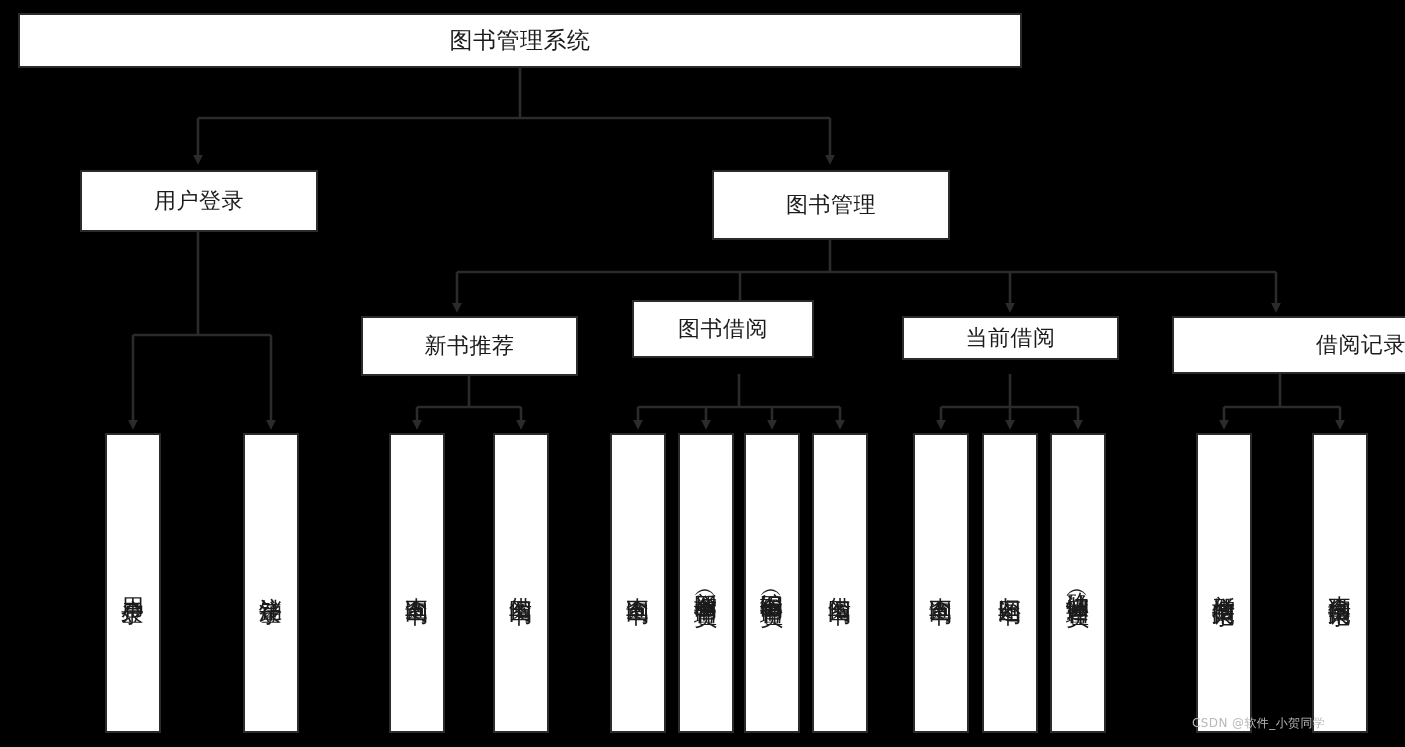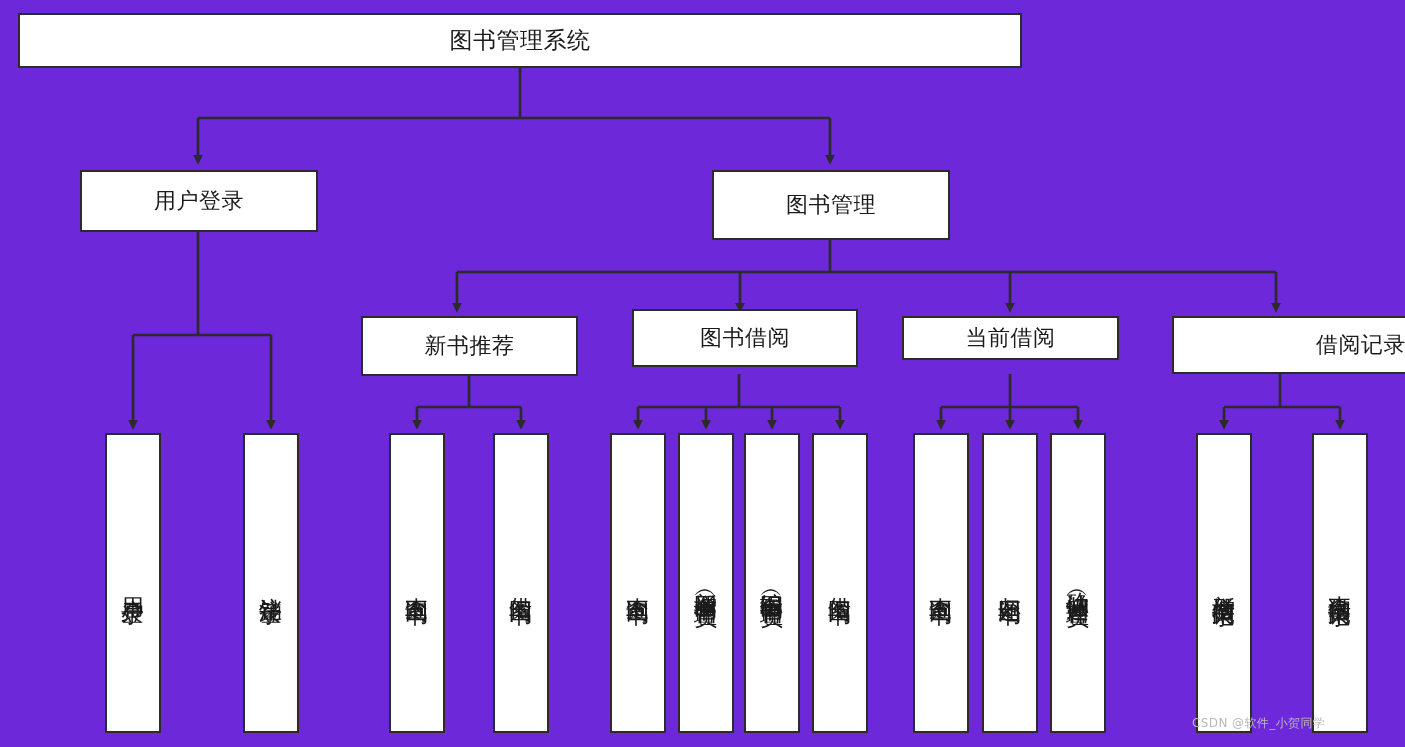--- a/index.html
+++ b/index.html
@@ -8,21 +8,21 @@
     padding: 0;
     background: #ffffff;
   }
   body {
     font-family: "DejaVu Sans", "Liberation Sans", sans-serif;
   }
   #canvas {
     position: relative;
     width: 1405px;
     height: 747px;
-    background: #6d28d9;
+    background: #000000;
     overflow: hidden;
   }
   svg.connectors {
     position: absolute;
     left: 0;
     top: 0;
     width: 1405px;
     height: 747px;
     pointer-events: none;
   }
@@ -133,21 +133,21 @@
   <div class="node horizontal" style="left:80px; top:170px; width:238px; height:62px;">
     <span class="node-label">用户登录</span>
   </div>
   <div class="node horizontal" style="left:712px; top:170px; width:238px; height:70px;">
     <span class="node-label">图书管理</span>
   </div>
 
   <div class="node horizontal" style="left:361px; top:316px; width:217px; height:60px;">
     <span class="node-label">新书推荐</span>
   </div>
-  <div class="node horizontal" style="left:632px; top:309px; width:226px; height:58px;">
+  <div class="node horizontal" style="left:632px; top:300px; width:182px; height:58px;">
     <span class="node-label">图书借阅</span>
   </div>
   <div class="node horizontal" style="left:902px; top:316px; width:217px; height:44px;">
     <span class="node-label">当前借阅</span>
   </div>
   <div class="node horizontal" style="left:1172px; top:316px; width:236px; height:58px;justify-content:flex-end;">
     <span class="node-label">借阅记录</span>
   </div>
 
   <div class="node vertical" style="left:105px; top:433px; width:56px; height:300px;">

